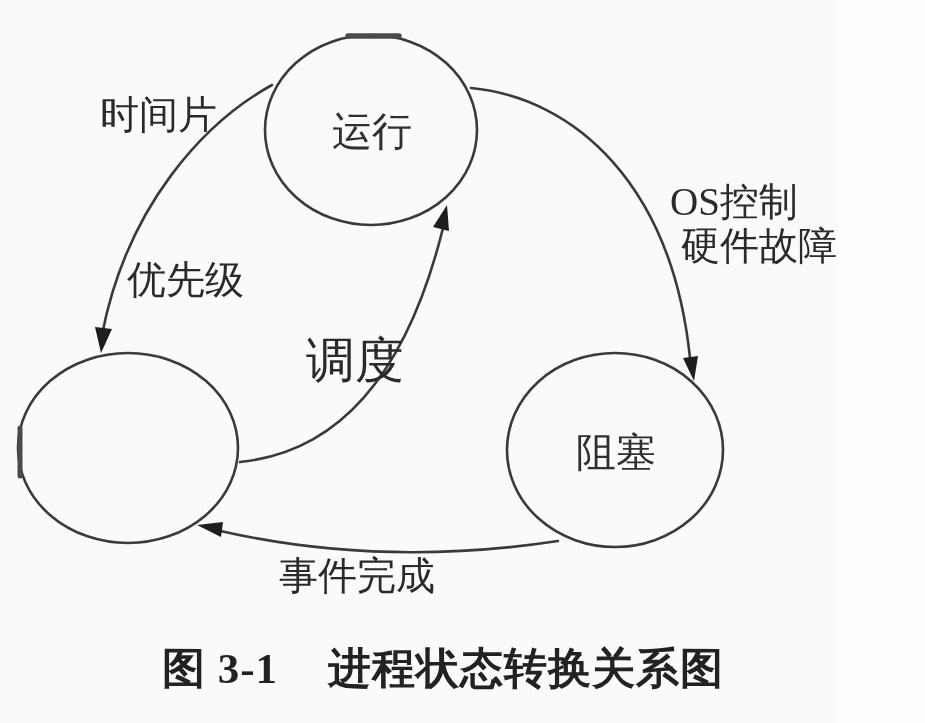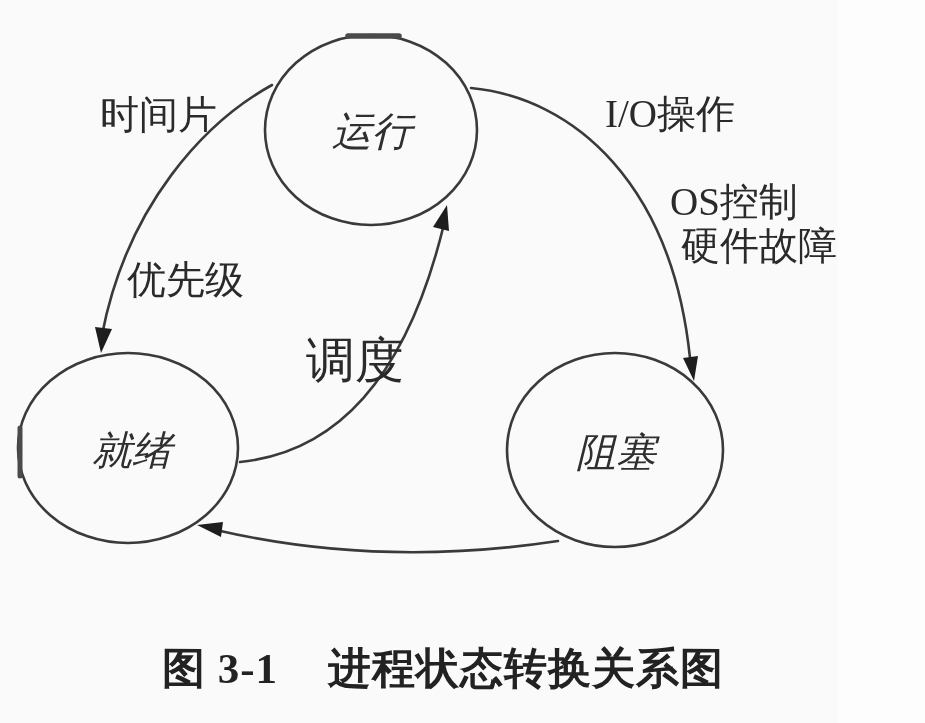--- a/index.html
+++ b/index.html
@@ -36,21 +36,20 @@
     line-height: 1.05;
     color: #2a2a2a;
     letter-spacing: 0px;
   }
   .node-lbl {
     position: absolute;
     transform: translate(-50%, -50%);
     white-space: nowrap;
     font-size: 40px;
     color: #2f2f2f;
-    font-style: italic;
   }
   .lbl-dispatch { font-size: 49px; }
   .caption {
     position: absolute;
     left: 0;
     top: 640px;
     width: 886px;
     display: flex;
     justify-content: center;
     gap: 50px;
@@ -85,30 +84,29 @@
 
     <g fill="#1e1e1e" stroke="none">
       <polygon points="101,353 112,329 95,327"></polygon>
       <polygon points="447,205 449,231 433,227"></polygon>
       <polygon points="694,381 698,356 683,358"></polygon>
       <polygon points="197,525 221,537 223,522"></polygon>
     </g>
   </svg>
 
   <div class="node-lbl" style="left:372px; top:131px;">运行</div>
-  <div class="node-lbl" style="left:132px; top:450px;">就绪</div>
   <div class="node-lbl" style="left:616px; top:452px;">阻塞</div>
 
   <div class="lbl" style="left:100px; top:95px;">时间片</div>
   <div class="lbl" style="left:127px; top:260px;">优先级</div>
   <div class="lbl lbl-dispatch" style="left:306px; top:335px;">调度</div>
 
-  <div class="lbl" style="left:605px; top:94px;">I/O操作</div>
   <div class="lbl" style="left:670px; top:182px;">OS控制</div>
   <div class="lbl" style="left:681px; top:226px;">硬件故障</div>
 
+  <div class="lbl" style="left:279px; top:556px;">事件完成</div>
 
   <div class="caption">
     <span>图 3-1</span>
     <span>进程状态转换关系图</span>
   </div>
 
 </div>
 
 </body></html>

